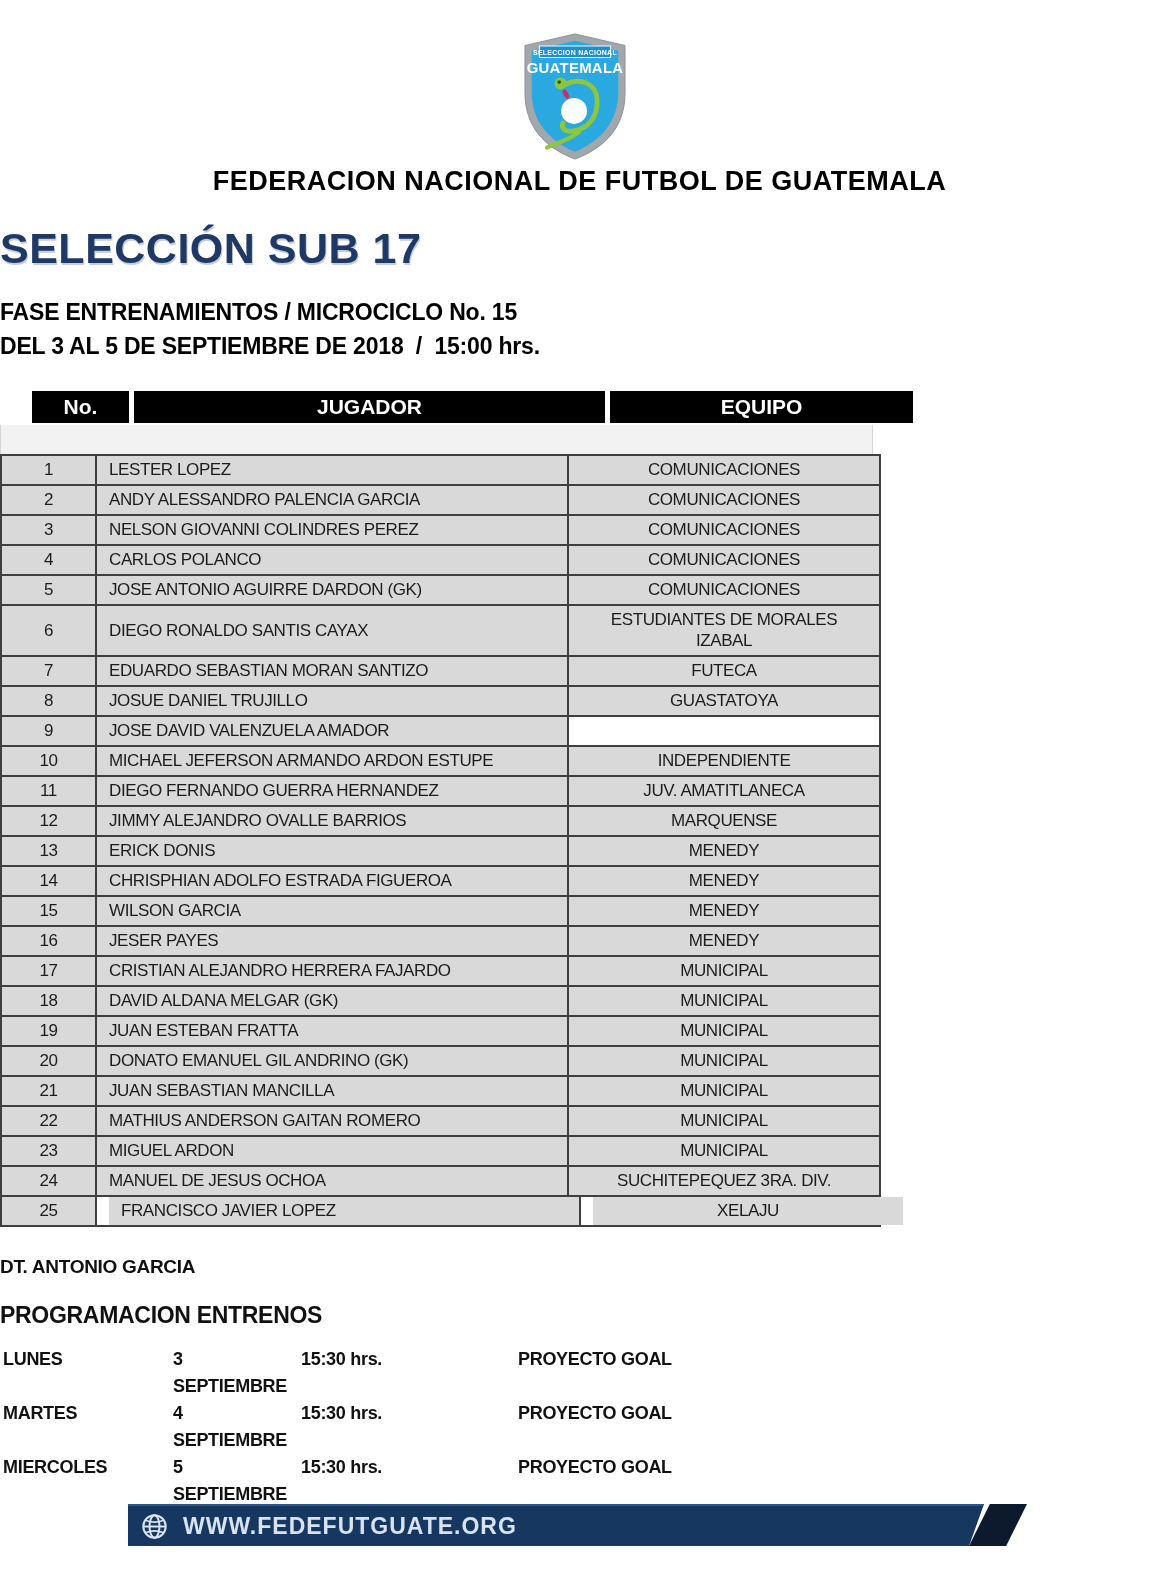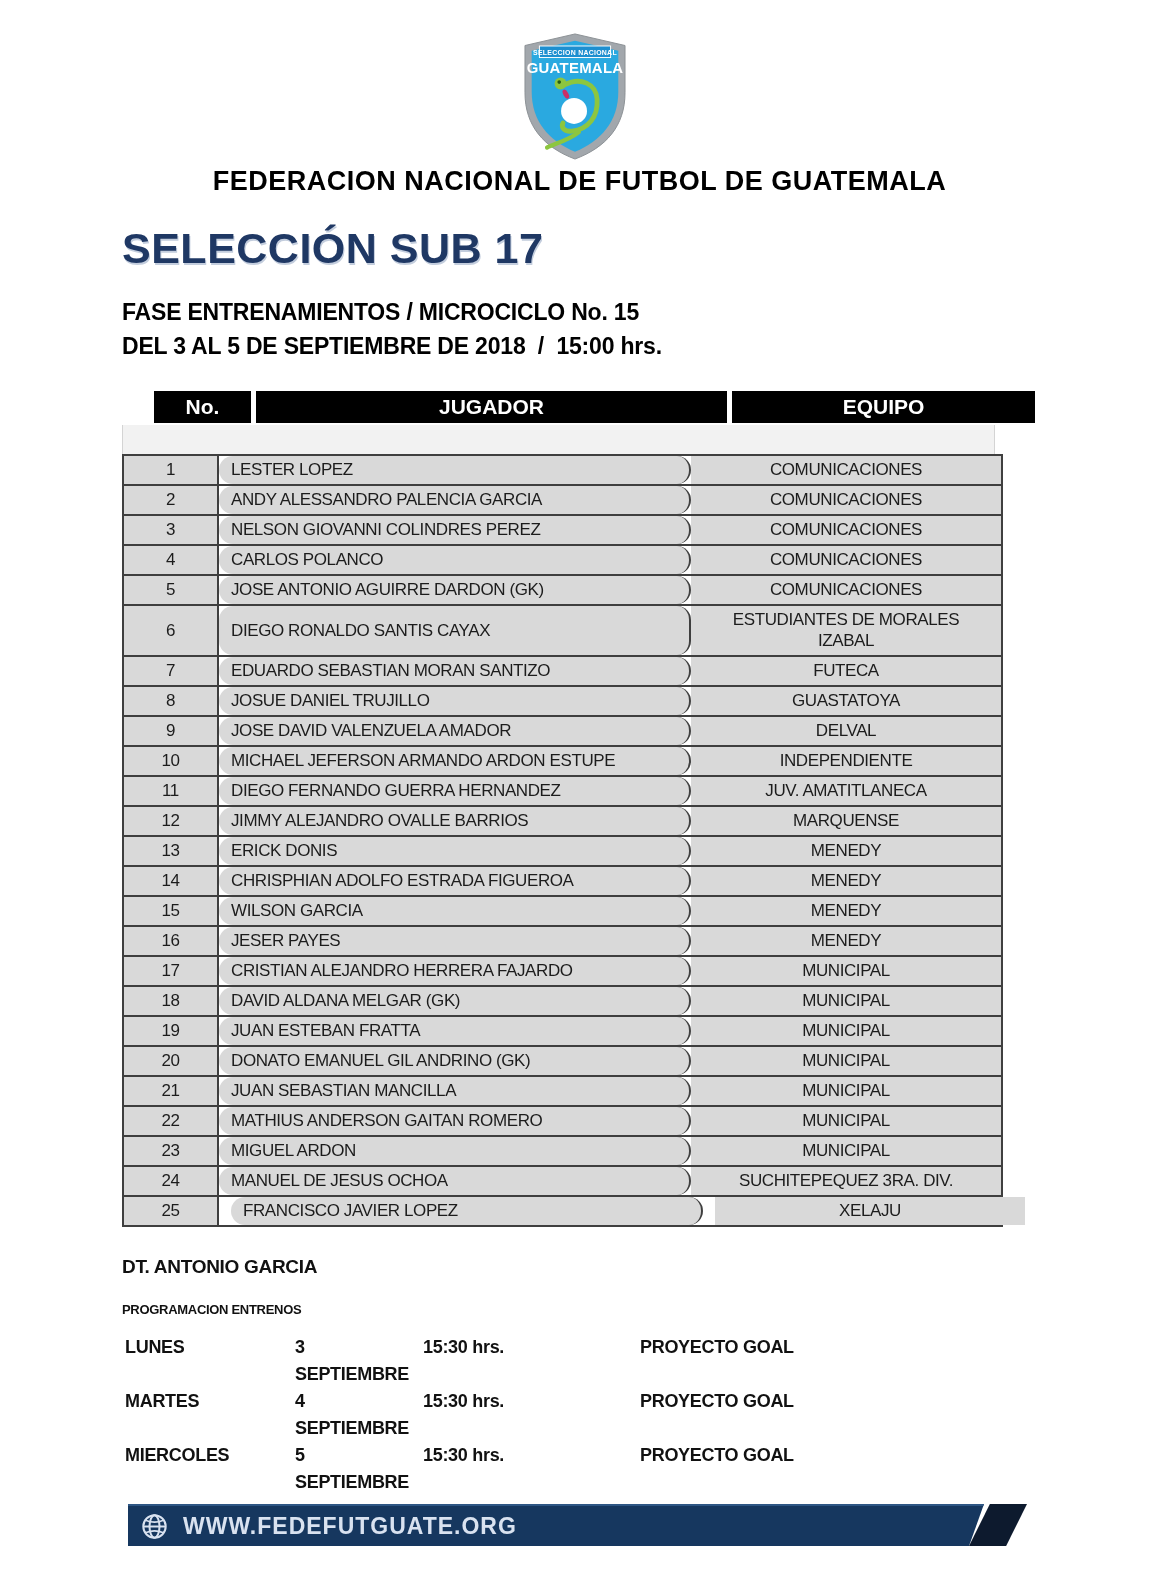--- a/index.html
+++ b/index.html
@@ -18,21 +18,21 @@
   .logo-wrap svg { display:block; }
 
   
   .fed-title {
     margin-top:6px;
     text-align:center;
     font-size:27px; font-weight:900; letter-spacing:0.5px;
     color:#000;
     padding-left:10px;
   }
-  .content { margin-left:122px; width:873px; }
+  .content { width:873px; }
   .main-title {
     margin-top:27px;
     font-size:43px; font-weight:900; letter-spacing:0.5px;
     color:#1f3864;
     text-shadow:1px 2px 0 #c3cddd;
   }
   .subtitle {
     font-size:23px; font-weight:900; color:#000;
     white-space:pre-wrap; letter-spacing:-0.2px;
   }
@@ -69,26 +69,26 @@
   }
   .row:last-child { border-bottom:none;gap:12px; }
   .cell {
     background:#d9d9d9;
     min-height:28px;
     display:flex; align-items:center;
     font-size:17px; letter-spacing:-0.4px; color:#1c1c1c;
     line-height:1.25;
   }
   .c-no  { justify-content:center; border-right:2px solid #3f3f3f; }
-  .c-jug { justify-content:flex-start; padding:2px 8px 2px 12px; border-right:2px solid #3f3f3f;border-radius:14px; }
+  .c-jug { justify-content:flex-start; padding:2px 8px 2px 12px; border-right:2px solid #3f3f3f; }
   .c-eq  { justify-content:center; text-align:center; white-space:pre-line; padding:3px 6px; }
 
   
   .coach { margin-top:29px; font-size:19px; font-weight:900; letter-spacing:-0.3px; }
-  .prog-title { margin-top:24px; font-size:13px; font-weight:900; letter-spacing:-0.3px; }
+  .prog-title { margin-top:24px; font-size:23px; font-weight:900; letter-spacing:-0.3px; }
   .schedule { margin-top:17px; }
   .sched-row {
     display:grid;
     grid-template-columns:170px 128px 217px 1fr;
     padding-left:3px;
     font-size:18px; font-weight:700; letter-spacing:-0.3px;
     line-height:27px;
   }
 
   
@@ -185,21 +185,20 @@
           <div class="cell c-eq">FUTECA</div>
         </div>
         <div class="row">
           <div class="cell c-no">8</div>
           <div class="cell c-jug">JOSUE DANIEL TRUJILLO</div>
           <div class="cell c-eq">GUASTATOYA</div>
         </div>
         <div class="row">
           <div class="cell c-no">9</div>
           <div class="cell c-jug">JOSE DAVID VALENZUELA AMADOR</div>
-          <div class="cell c-eq">DELVAL</div>
         </div>
         <div class="row">
           <div class="cell c-no">10</div>
           <div class="cell c-jug">MICHAEL JEFERSON ARMANDO ARDON ESTUPE</div>
           <div class="cell c-eq">INDEPENDIENTE</div>
         </div>
         <div class="row">
           <div class="cell c-no">11</div>
           <div class="cell c-jug">DIEGO FERNANDO GUERRA HERNANDEZ</div>
           <div class="cell c-eq">JUV. AMATITLANECA</div>

